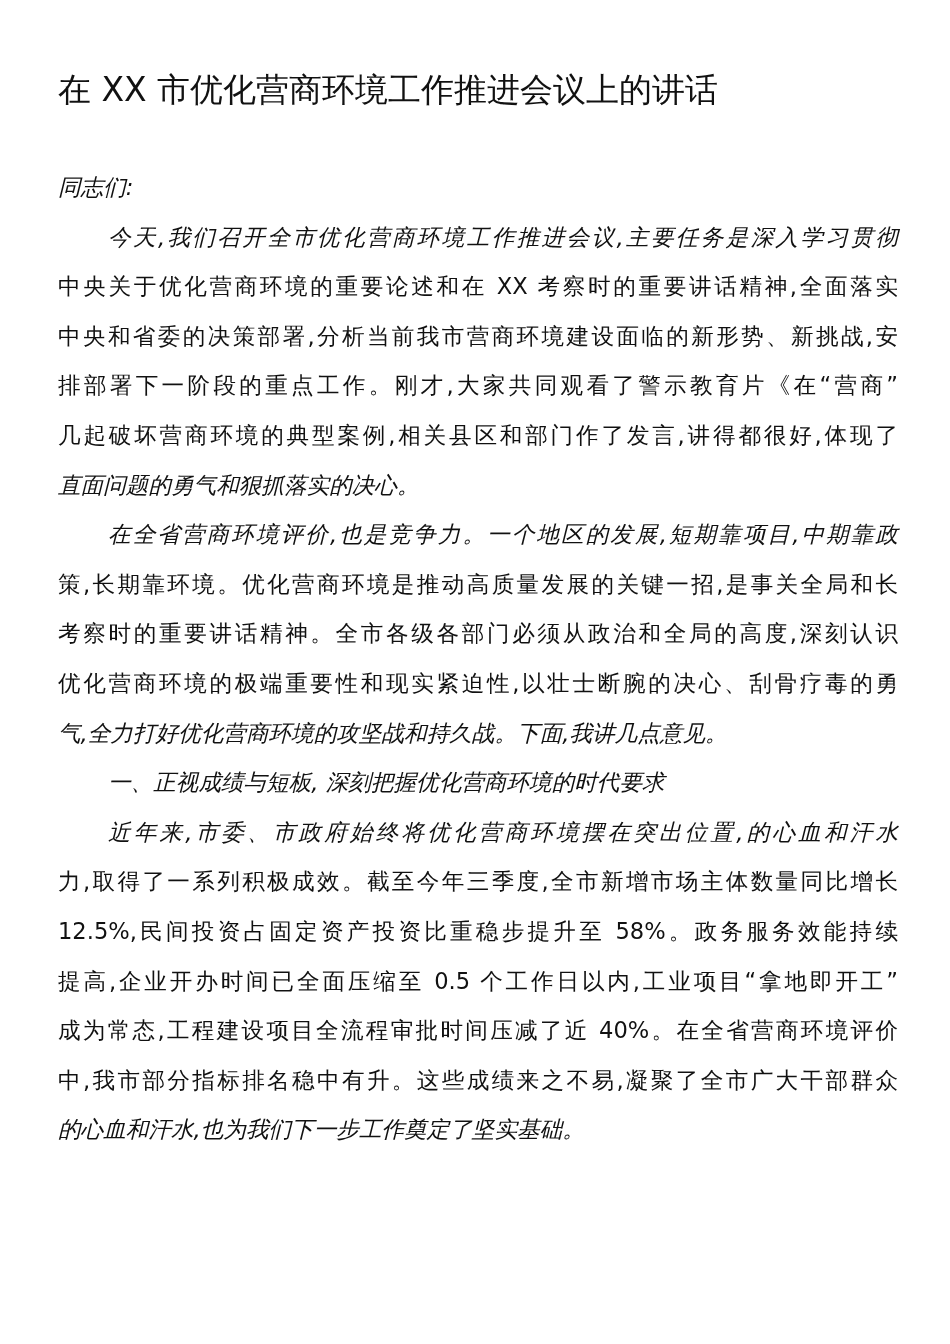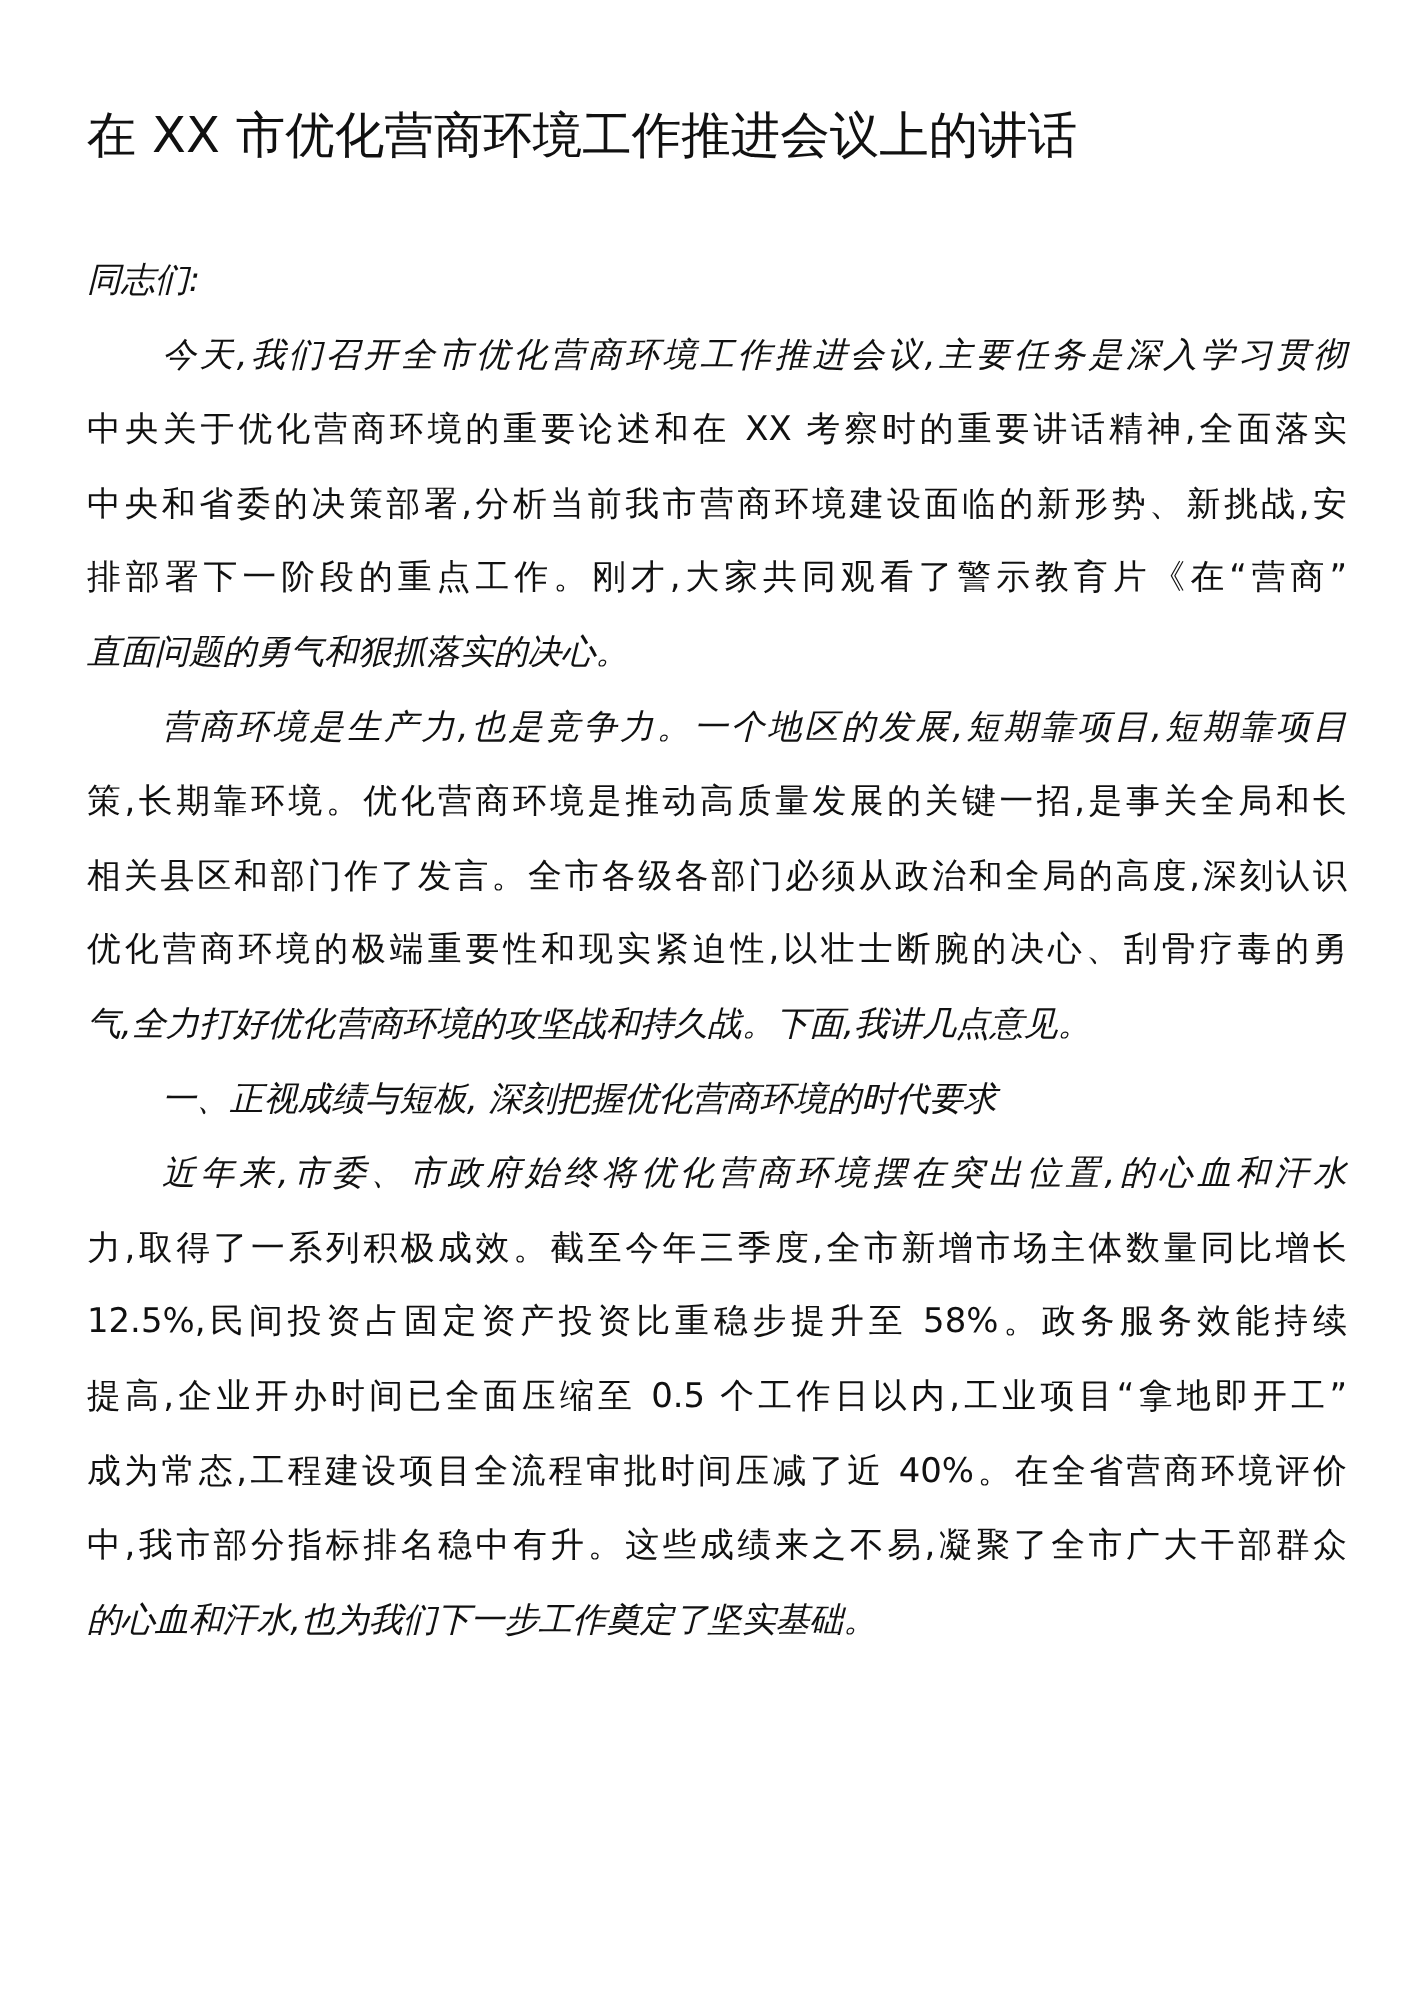--- a/index.html
+++ b/index.html
@@ -67,27 +67,28 @@
   <div class="title">在 XX 市优化营商环境工作推进会议上的讲话</div>
 
   <div class="body">
     <div class="line last">同志们:</div>
 
     <div>
       <div class="line indent">今天,我们召开全市优化营商环境工作推进会议,主要任务是深入学习贯彻</div>
       <div class="line">中央关于优化营商环境的重要论述和在 XX 考察时的重要讲话精神,全面落实</div>
       <div class="line">中央和省委的决策部署,分析当前我市营商环境建设面临的新形势、新挑战,安</div>
       <div class="line">排部署下一阶段的重点工作。刚才,大家共同观看了警示教育片《在“营商”</div>
+      <div class="line">几起破坏营商环境的典型案例,相关县区和部门作了发言,讲得都很好,体现了</div>
       <div class="line last">直面问题的勇气和狠抓落实的决心。</div>
     </div>
 
     <div>
-      <div class="line indent">营商环境是生产力,也是竞争力。一个地区的发展,短期靠项目,短期靠项目</div>
+      <div class="line indent">在全省营商环境评价,也是竞争力。一个地区的发展,短期靠项目,中期靠政</div>
       <div class="line">策,长期靠环境。优化营商环境是推动高质量发展的关键一招,是事关全局和长</div>
-      <div class="line">相关县区和部门作了发言。全市各级各部门必须从政治和全局的高度,深刻认识</div>
+      <div class="line">考察时的重要讲话精神。全市各级各部门必须从政治和全局的高度,深刻认识</div>
       <div class="line">优化营商环境的极端重要性和现实紧迫性,以壮士断腕的决心、刮骨疗毒的勇</div>
       <div class="line last">气,全力打好优化营商环境的攻坚战和持久战。下面,我讲几点意见。</div>
     </div>
 
     <div class="line indent heading">一、正视成绩与短板, 深刻把握优化营商环境的时代要求</div>
 
     <div>
       <div class="line indent">近年来,市委、市政府始终将优化营商环境摆在突出位置,的心血和汗水</div>
       <div class="line">力,取得了一系列积极成效。截至今年三季度,全市新增市场主体数量同比增长</div>
       <div class="line">12.5%,民间投资占固定资产投资比重稳步提升至 58%。政务服务效能持续</div>

